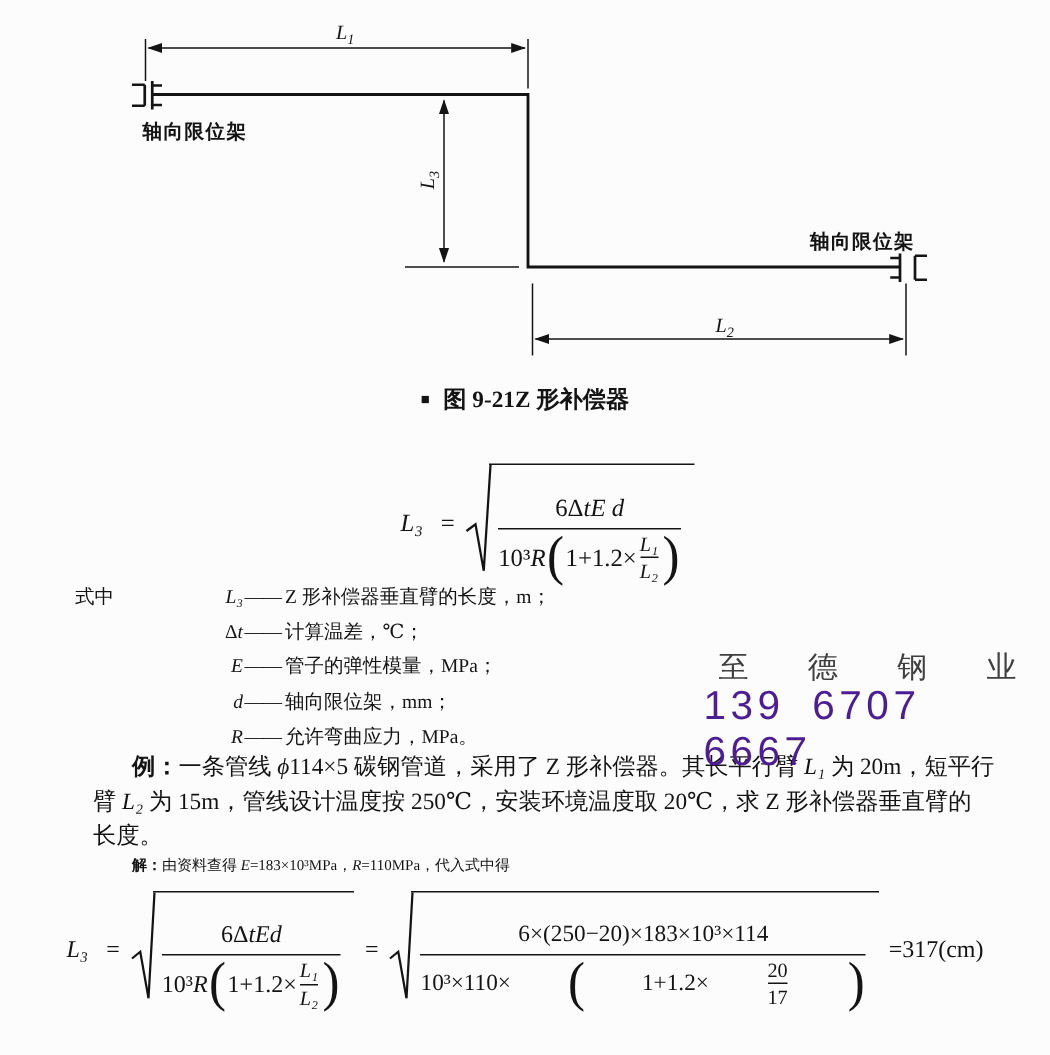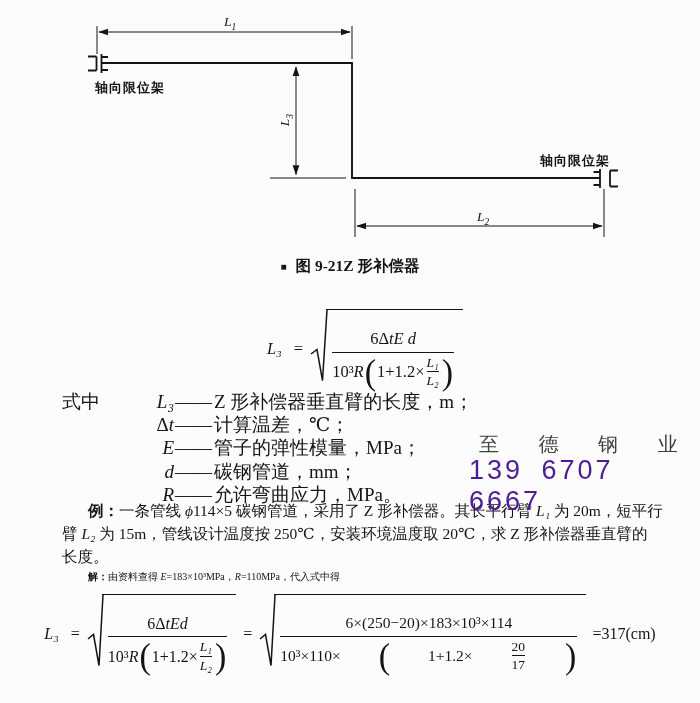--- a/index.html
+++ b/index.html
@@ -31,21 +31,21 @@
     display:flex;justify-content:center;}
   .frac{display:grid;justify-items:center;}
   .frow{display:flex;align-items:center;justify-content:center;}
   .fbar{width:100%;height:0;border-top:1.3px solid #141414;margin:3px 0 2px 0;}
   .paren{font-size:34px;line-height:0;font-weight:300;font-style:normal;
     transform:scaleY(1.08);padding:0 1px;}
   .sfrac{display:grid;justify-items:center;font-size:13.5px;line-height:1.15;margin:0 2px;}
   .sfrac .fbar{margin:1px 0;}
   .f2 .eq{font-size:16px;}
   
-  .where{top:389px;left:62px;font-size:19px;}
+  .where{top:389px;left:50px;font-size:13px;}
   .wrow{display:flex;align-items:baseline;height:23.2px;}
   .wpre{width:48px;}
   .wsym{width:64px;text-align:right;font-style:italic;}
   .wsym .up{font-style:normal;}
   .wdash{padding:0 1px;letter-spacing:-1px;}
   .wdesc{padding-left:2px;}
   .para{top:501px;left:62px;width:600px;font-size:15.5px;}
   .para .pline{height:23.2px;white-space:nowrap;}
   .para .indent{padding-left:26px;}
   .para b,.sol b{font-weight:bold;}
@@ -158,21 +158,21 @@
   <div class="wrow">
     <span class="wpre"></span>
     <span class="wsym"><span class="up"></span><span class="it">E</span></span>
     <span class="wdash">——</span>
     <span class="wdesc">管子的弹性模量，MPa；</span>
   </div>
   <div class="wrow">
     <span class="wpre"></span>
     <span class="wsym"><span class="up"></span><span class="it">d</span></span>
     <span class="wdash">——</span>
-    <span class="wdesc">碳钢管道，mm；</span>
+    <span class="wdesc">轴向限位架，mm；</span>
   </div>
   <div class="wrow">
     <span class="wpre"></span>
     <span class="wsym"><span class="up"></span><span class="it">R</span></span>
     <span class="wdash">——</span>
     <span class="wdesc">允许弯曲应力，MPa。</span>
   </div>
 </div>
 
 <div class="abs para">

